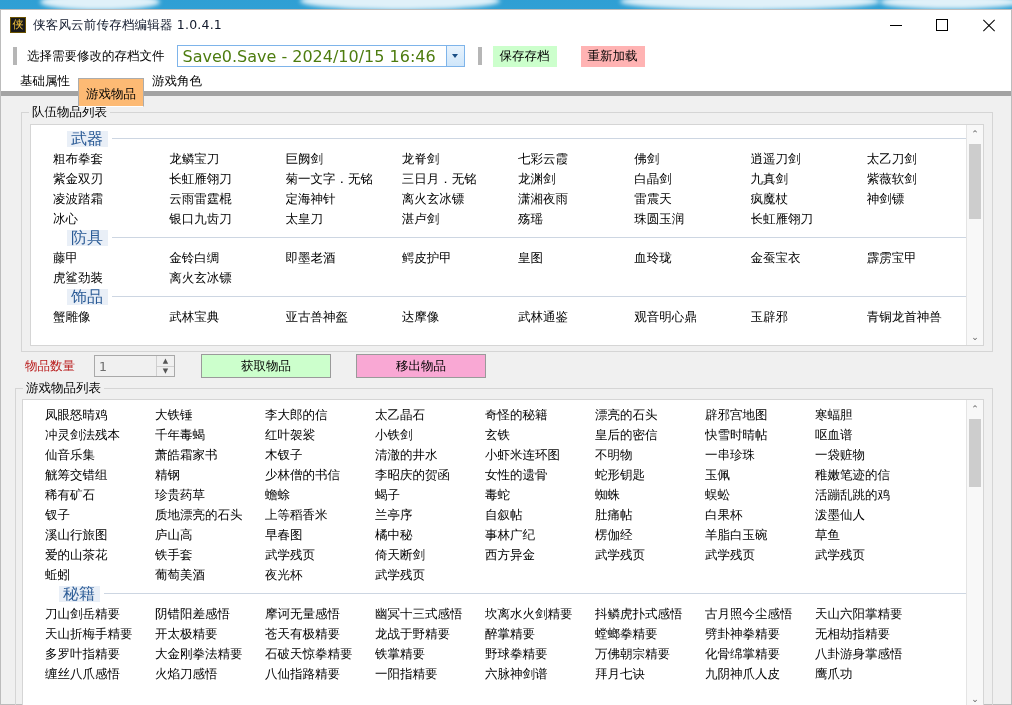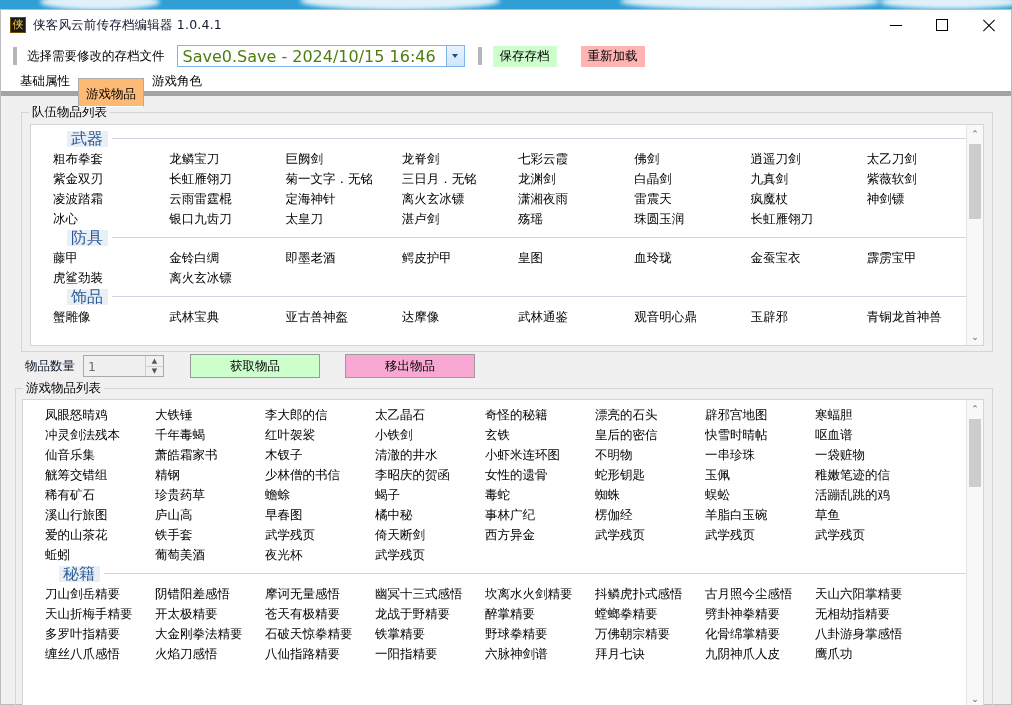--- a/index.html
+++ b/index.html
@@ -207,21 +207,21 @@
   .sb-arrow.bottom { position: absolute; bottom: 0; left: 0; right: 0; }
   .sb-thumb {
     position: absolute; left: 2px; right: 2px;
     background: #cdcdcd;
   }
   
   .ctrlbar {
     position: absolute;
     display: flex; align-items: center;
   }
-  .ctrl-label { font-size: 12.5px; color: #0f172a; margin-right: 8px; }
+  .ctrl-label { font-size: 12.5px; color: #b91c1c; margin-right: 19px; }
   .spin {
     width: 81px; height: 22px;
     border: 1px solid #a9a9a9; background: #f0f0f0;
     display: flex; align-items: stretch;
     box-sizing: border-box;
   }
   .spin-val {
     flex: 1; font-size: 12.5px; color: #6d6d6d;
     padding-left: 4px; display: flex; align-items: center;
   }
@@ -451,20 +451,30 @@
             <div class="cell g-col">稀有矿石</div>
             <div class="cell g-col">珍贵药草</div>
             <div class="cell g-col">蟾蜍</div>
             <div class="cell g-col">蝎子</div>
             <div class="cell g-col">毒蛇</div>
             <div class="cell g-col">蜘蛛</div>
             <div class="cell g-col">蜈蚣</div>
             <div class="cell g-col">活蹦乱跳的鸡</div>
           </div>
           <div class="row">
+            <div class="cell g-col">钗子</div>
+            <div class="cell g-col">质地漂亮的石头</div>
+            <div class="cell g-col">上等稻香米</div>
+            <div class="cell g-col">兰亭序</div>
+            <div class="cell g-col">自叙帖</div>
+            <div class="cell g-col">肚痛帖</div>
+            <div class="cell g-col">白果杯</div>
+            <div class="cell g-col">泼墨仙人</div>
+          </div>
+          <div class="row">
             <div class="cell g-col">溪山行旅图</div>
             <div class="cell g-col">庐山高</div>
             <div class="cell g-col">早春图</div>
             <div class="cell g-col">橘中秘</div>
             <div class="cell g-col">事林广纪</div>
             <div class="cell g-col">楞伽经</div>
             <div class="cell g-col">羊脂白玉碗</div>
             <div class="cell g-col">草鱼</div>
           </div>
           <div class="row">

